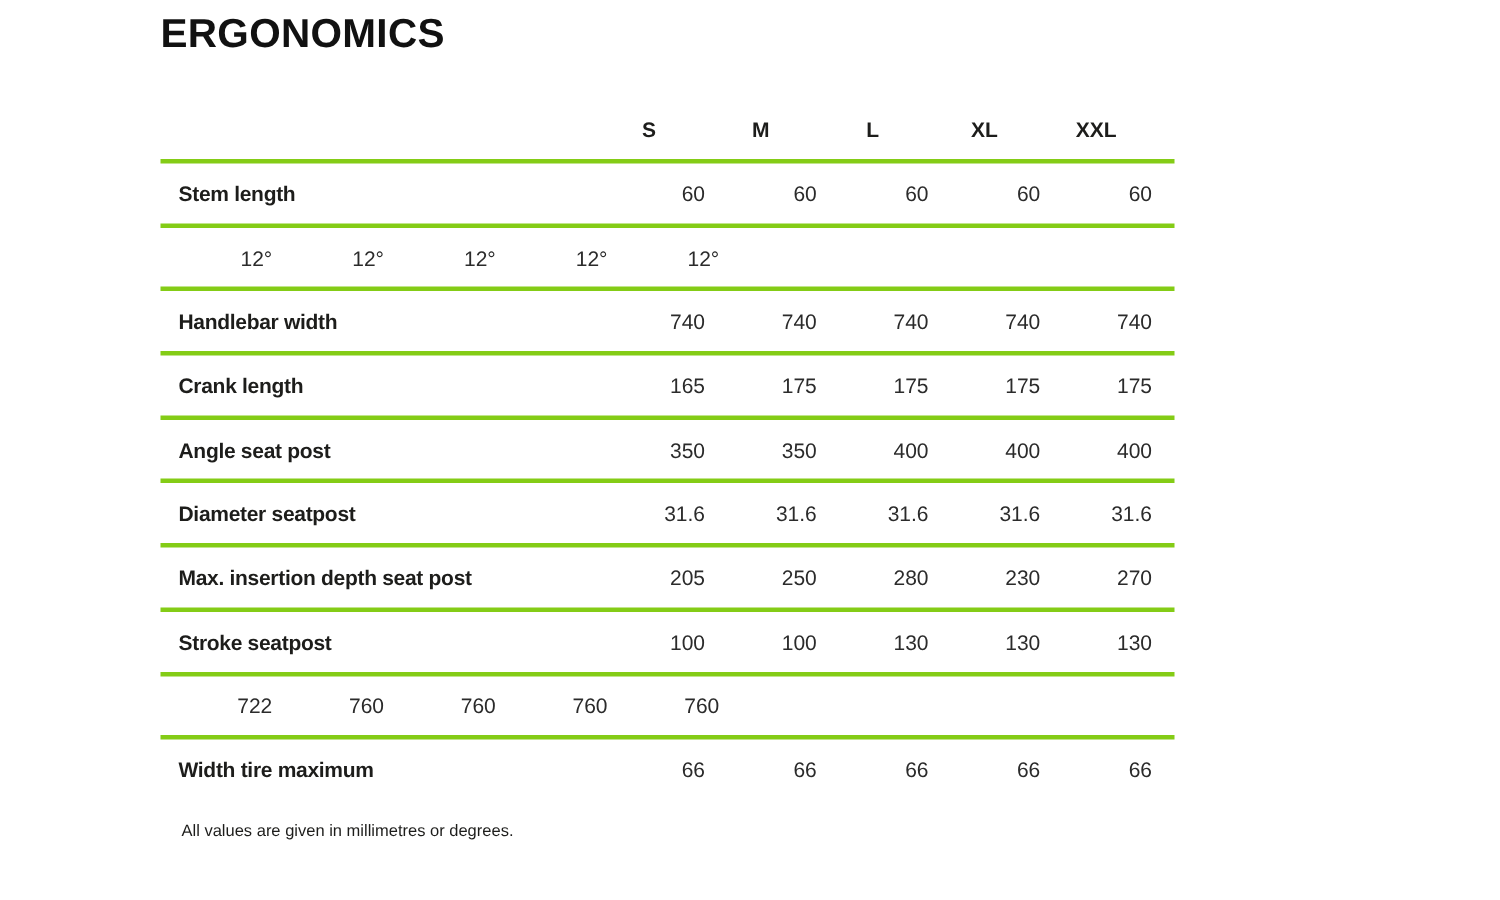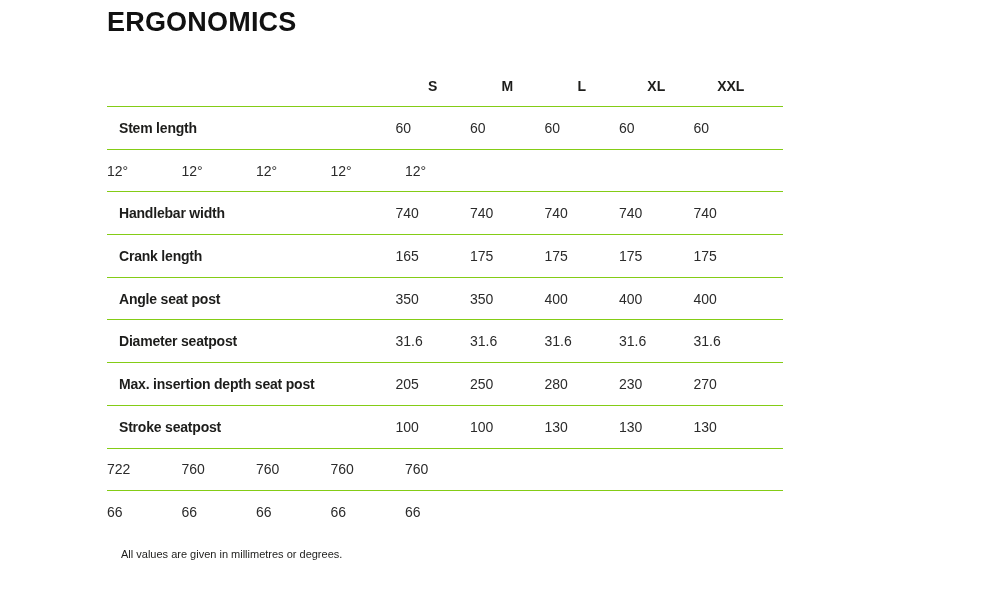--- a/index.html
+++ b/index.html
@@ -23,21 +23,21 @@
     color: #111111;
   }
   .spec-table {
     margin-top: 30px;
     width: 676px;
   }
   .trow {
     display: flex;
     align-items: center;
     height: 42.7px;
-    border-top: 1px solid #84cc16;
+    border-top: 3px solid #84cc16;
     padding-right: 15px;
   }
   .trow.header {
     border-top: none;
     height: 40px;
   }
   .cell.label {
     flex: 1;
     font-size: 14px;
     font-weight: 700;
@@ -45,21 +45,21 @@
     padding-left: 12px;
   }
   .cell.col-head {
     width: 74.5px;
     text-align: center;
     font-size: 14px;
     font-weight: 700;
   }
   .cell.val {
     width: 74.5px;
-    text-align: left;
+    text-align: right;
     font-size: 14px;
     font-weight: 400;
     color: #2b2b2b;
   }
   .footnote {
     margin-top: 15px;
     margin-left: 14px;
     font-size: 11px;
     font-weight: 400;
     color: #1d1d1b;
@@ -145,20 +145,21 @@
           <div class="cell val">130</div>
         </div>
         <div class="trow">
           <div class="cell val">722</div>
           <div class="cell val">760</div>
           <div class="cell val">760</div>
           <div class="cell val">760</div>
           <div class="cell val">760</div>
         </div>
         <div class="trow">
+          <div class="cell label">Width tire maximum</div>
           <div class="cell val">66</div>
           <div class="cell val">66</div>
           <div class="cell val">66</div>
           <div class="cell val">66</div>
           <div class="cell val">66</div>
         </div>
       </div>
   </div>
 
   <p class="footnote">All values are given in millimetres or degrees.</p>

